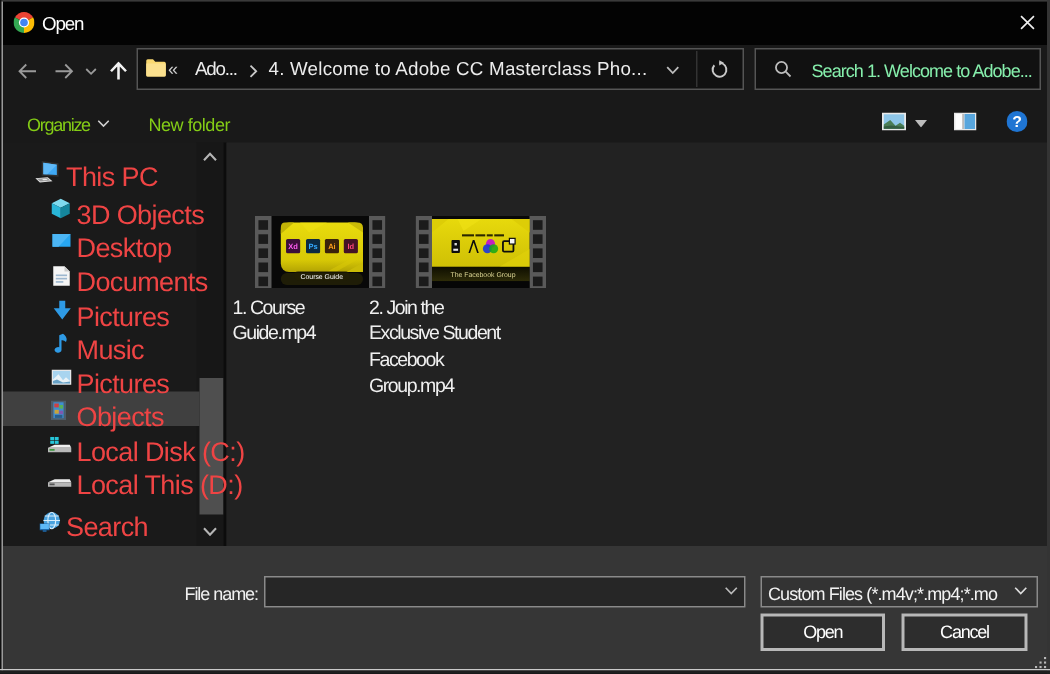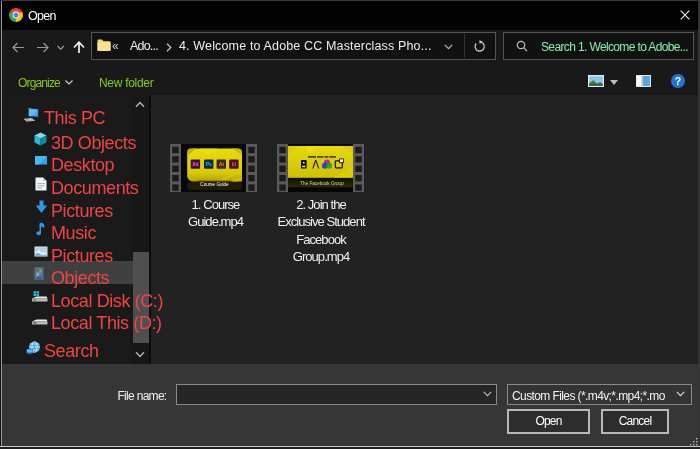--- a/index.html
+++ b/index.html
@@ -31,30 +31,30 @@
 #newfolder{left:99px;top:76px;font-size:12px;letter-spacing:-0.3px;color:#84cc16}
 
 #sidebar{left:2px;top:95px;width:129px;height:269px;background:#1a1a1a}
 #sbtrack{left:131px;top:95px;width:18px;height:269px;background:#171717}
 #sbthumb{left:133px;top:252px;width:15.5px;height:91px;background:#4f4f4f}
 #vsep{left:149px;top:95px;width:2px;height:269px;background:#0c0c0c}
 #filearea{left:151px;top:95px;width:547px;height:269px;background:#222222}
 .sbrow{position:absolute;white-space:nowrap;color:#ef4444;font-size:18px;letter-spacing:-0.4px}
 #vidhl{left:2px;top:261px;width:131px;height:23px;background:#404040}
 
-.flabel{position:absolute;color:#f0f0f0;font-size:13px;line-height:17.5px;text-align:center;letter-spacing:-0.95px}
+.flabel{position:absolute;color:#f0f0f0;font-size:13px;line-height:17.5px;letter-spacing:-0.95px}
 
 #footer{left:2px;top:364px;width:696px;height:82px;background:#363636}
-#fnlabel{left:112px;top:389px;width:60px;text-align:center;font-size:12px;letter-spacing:-0.7px;color:#f0f0f0}
+#fnlabel{left:112px;top:389px;width:60px;text-align:right;font-size:12px;letter-spacing:-0.7px;color:#f0f0f0}
 #fninput{left:176px;top:384px;width:321px;height:21px;background:#262626;border:1px solid #8a8a8a}
 #typesel{left:507px;top:384px;width:185px;height:21px;background:#333333;border:1px solid #8a8a8a}
 #typetxt{left:512px;top:389px;font-size:12px;color:#f2f2f2;letter-spacing:-0.6px;width:162px;overflow:hidden}
 .btn{position:absolute;top:409px;height:25px;background:#2d2d2d;border:2px solid #b8b8b8;color:#fff;font-size:12px;letter-spacing:-0.8px;text-align:center;line-height:21px}
 #btnopen{left:507px;width:83px}
-#btncancel{left:601px;width:68px}
+#btncancel{left:601px;width:84px}
 </style>
 </head>
 <body>
 <div class="abs" id="titlebar"></div>
 <div class="abs" id="addrrow"></div>
 <div class="abs" id="toolbar"></div>
 <div class="abs" id="sidebar"></div>
 <div class="abs" id="sbtrack"></div>
 <div class="abs" id="sbthumb"></div>
 <div class="abs" id="vsep"></div>

